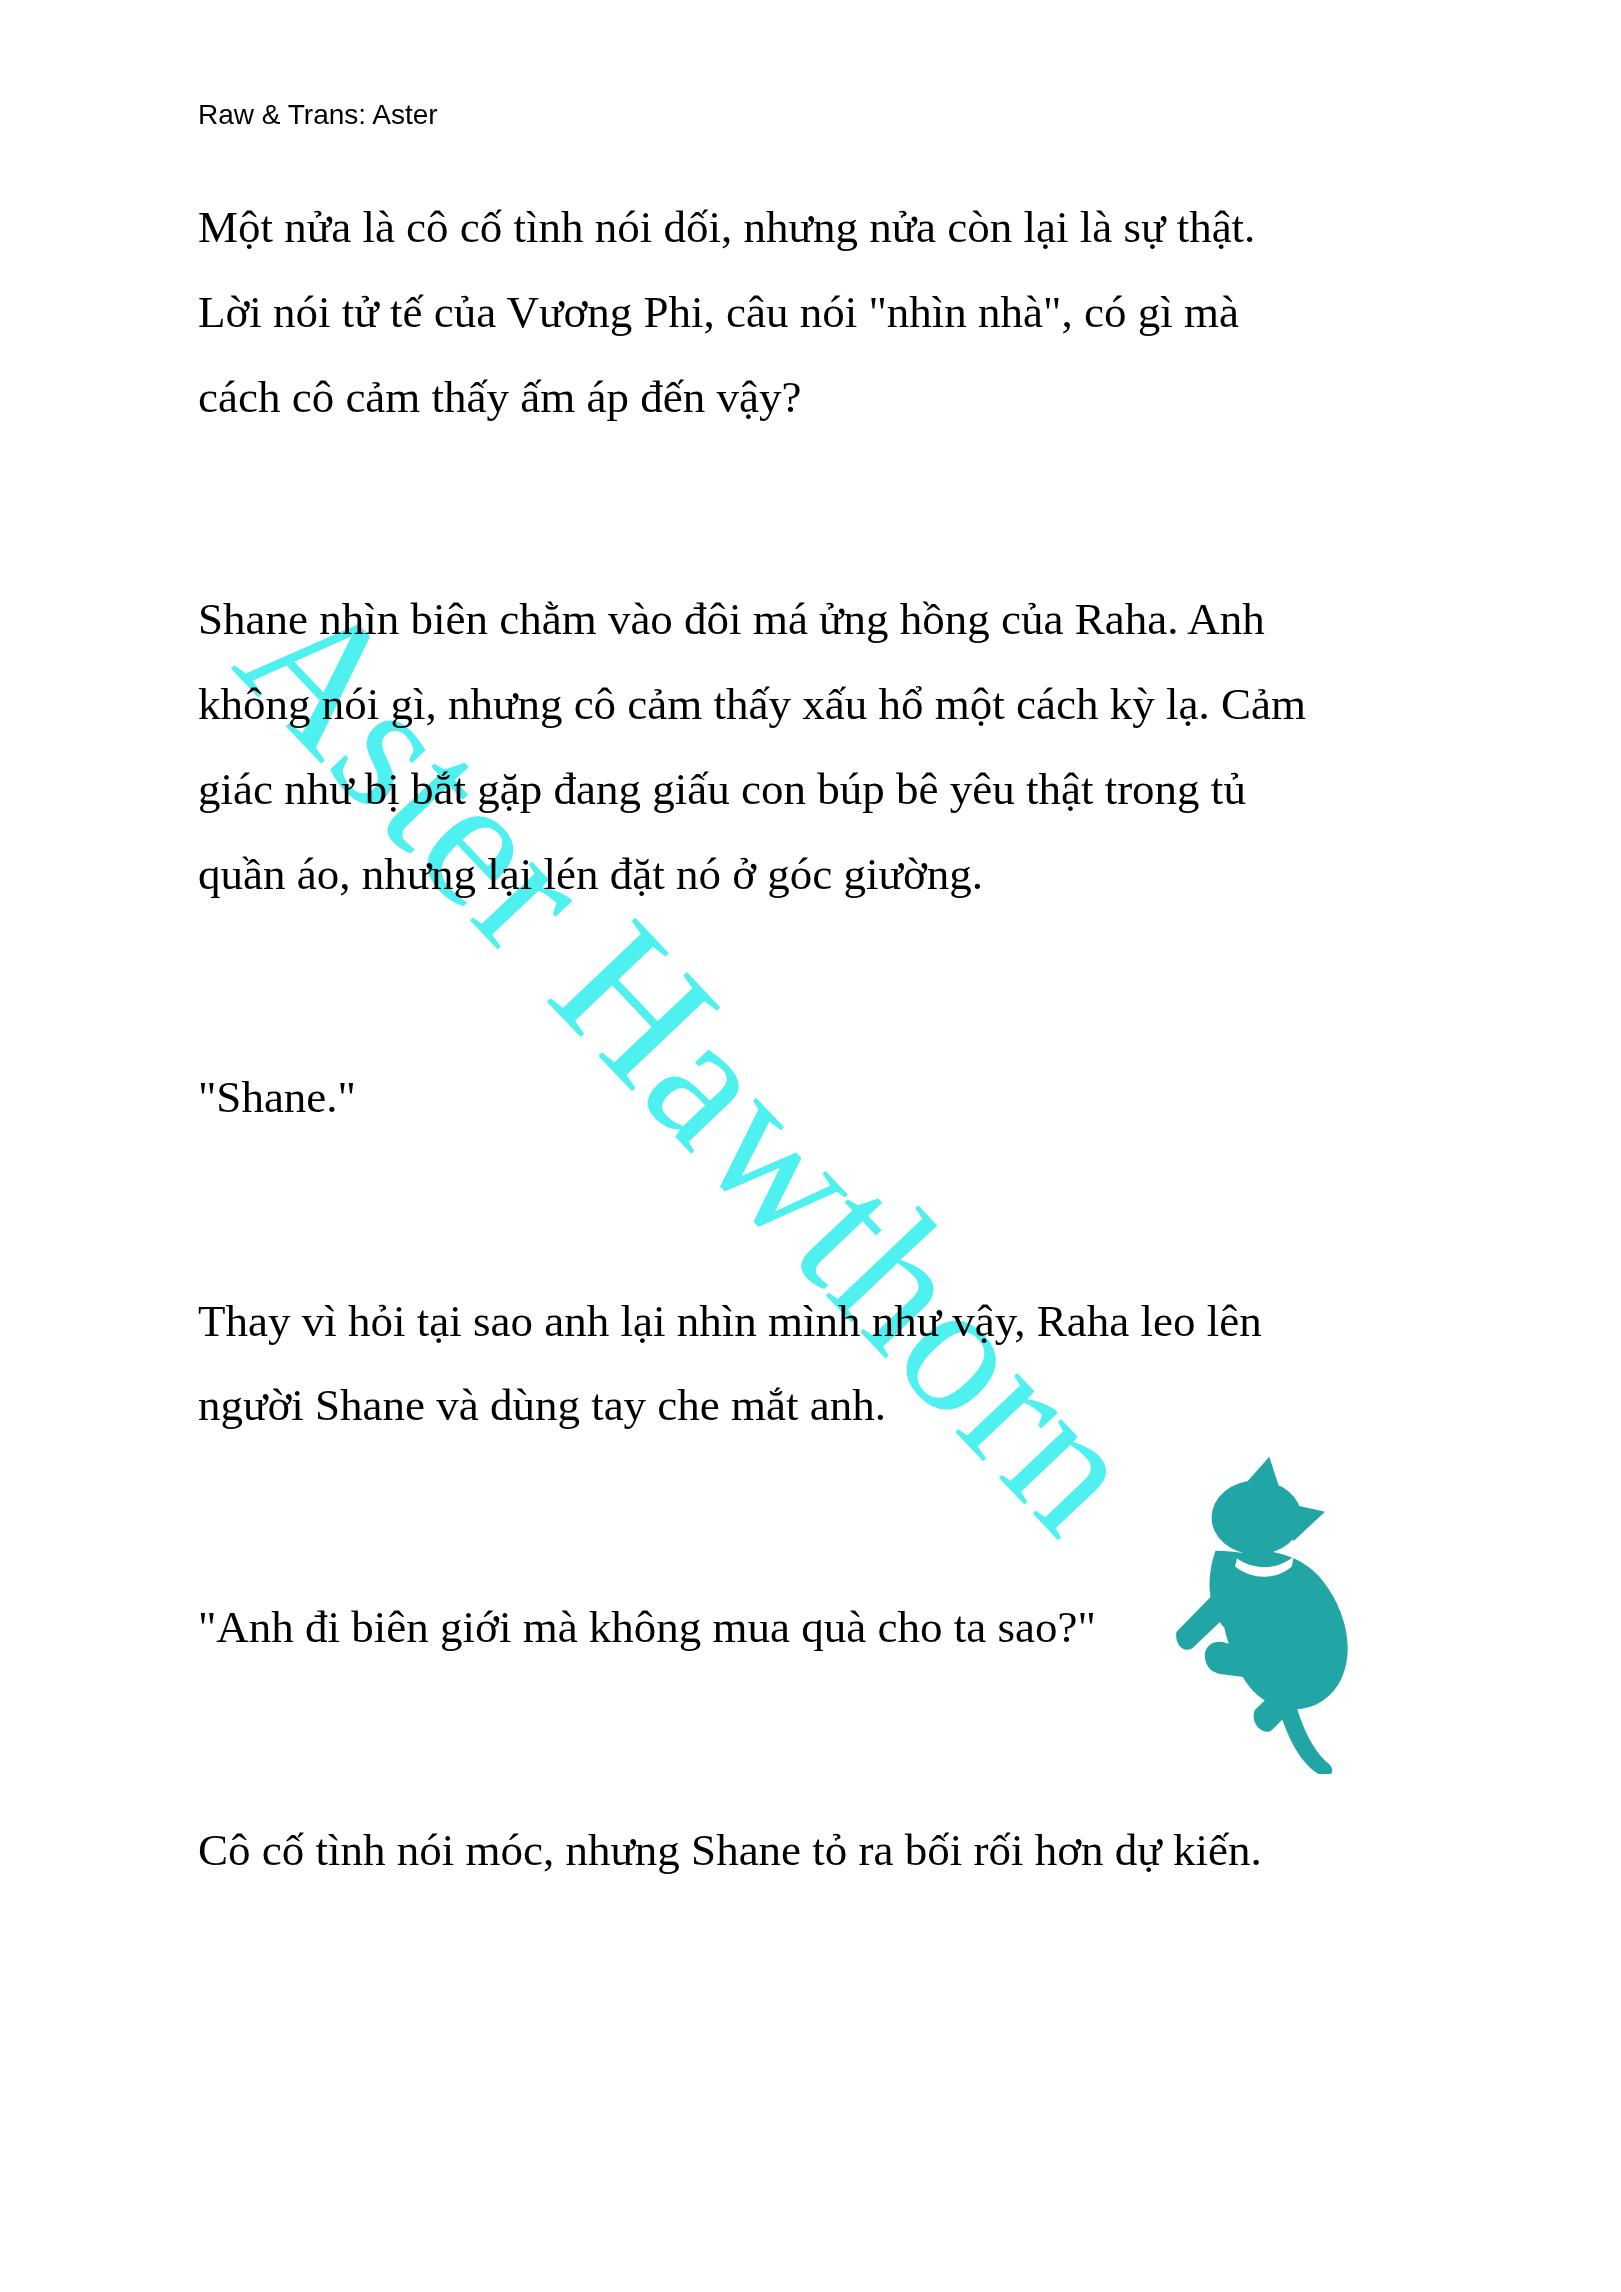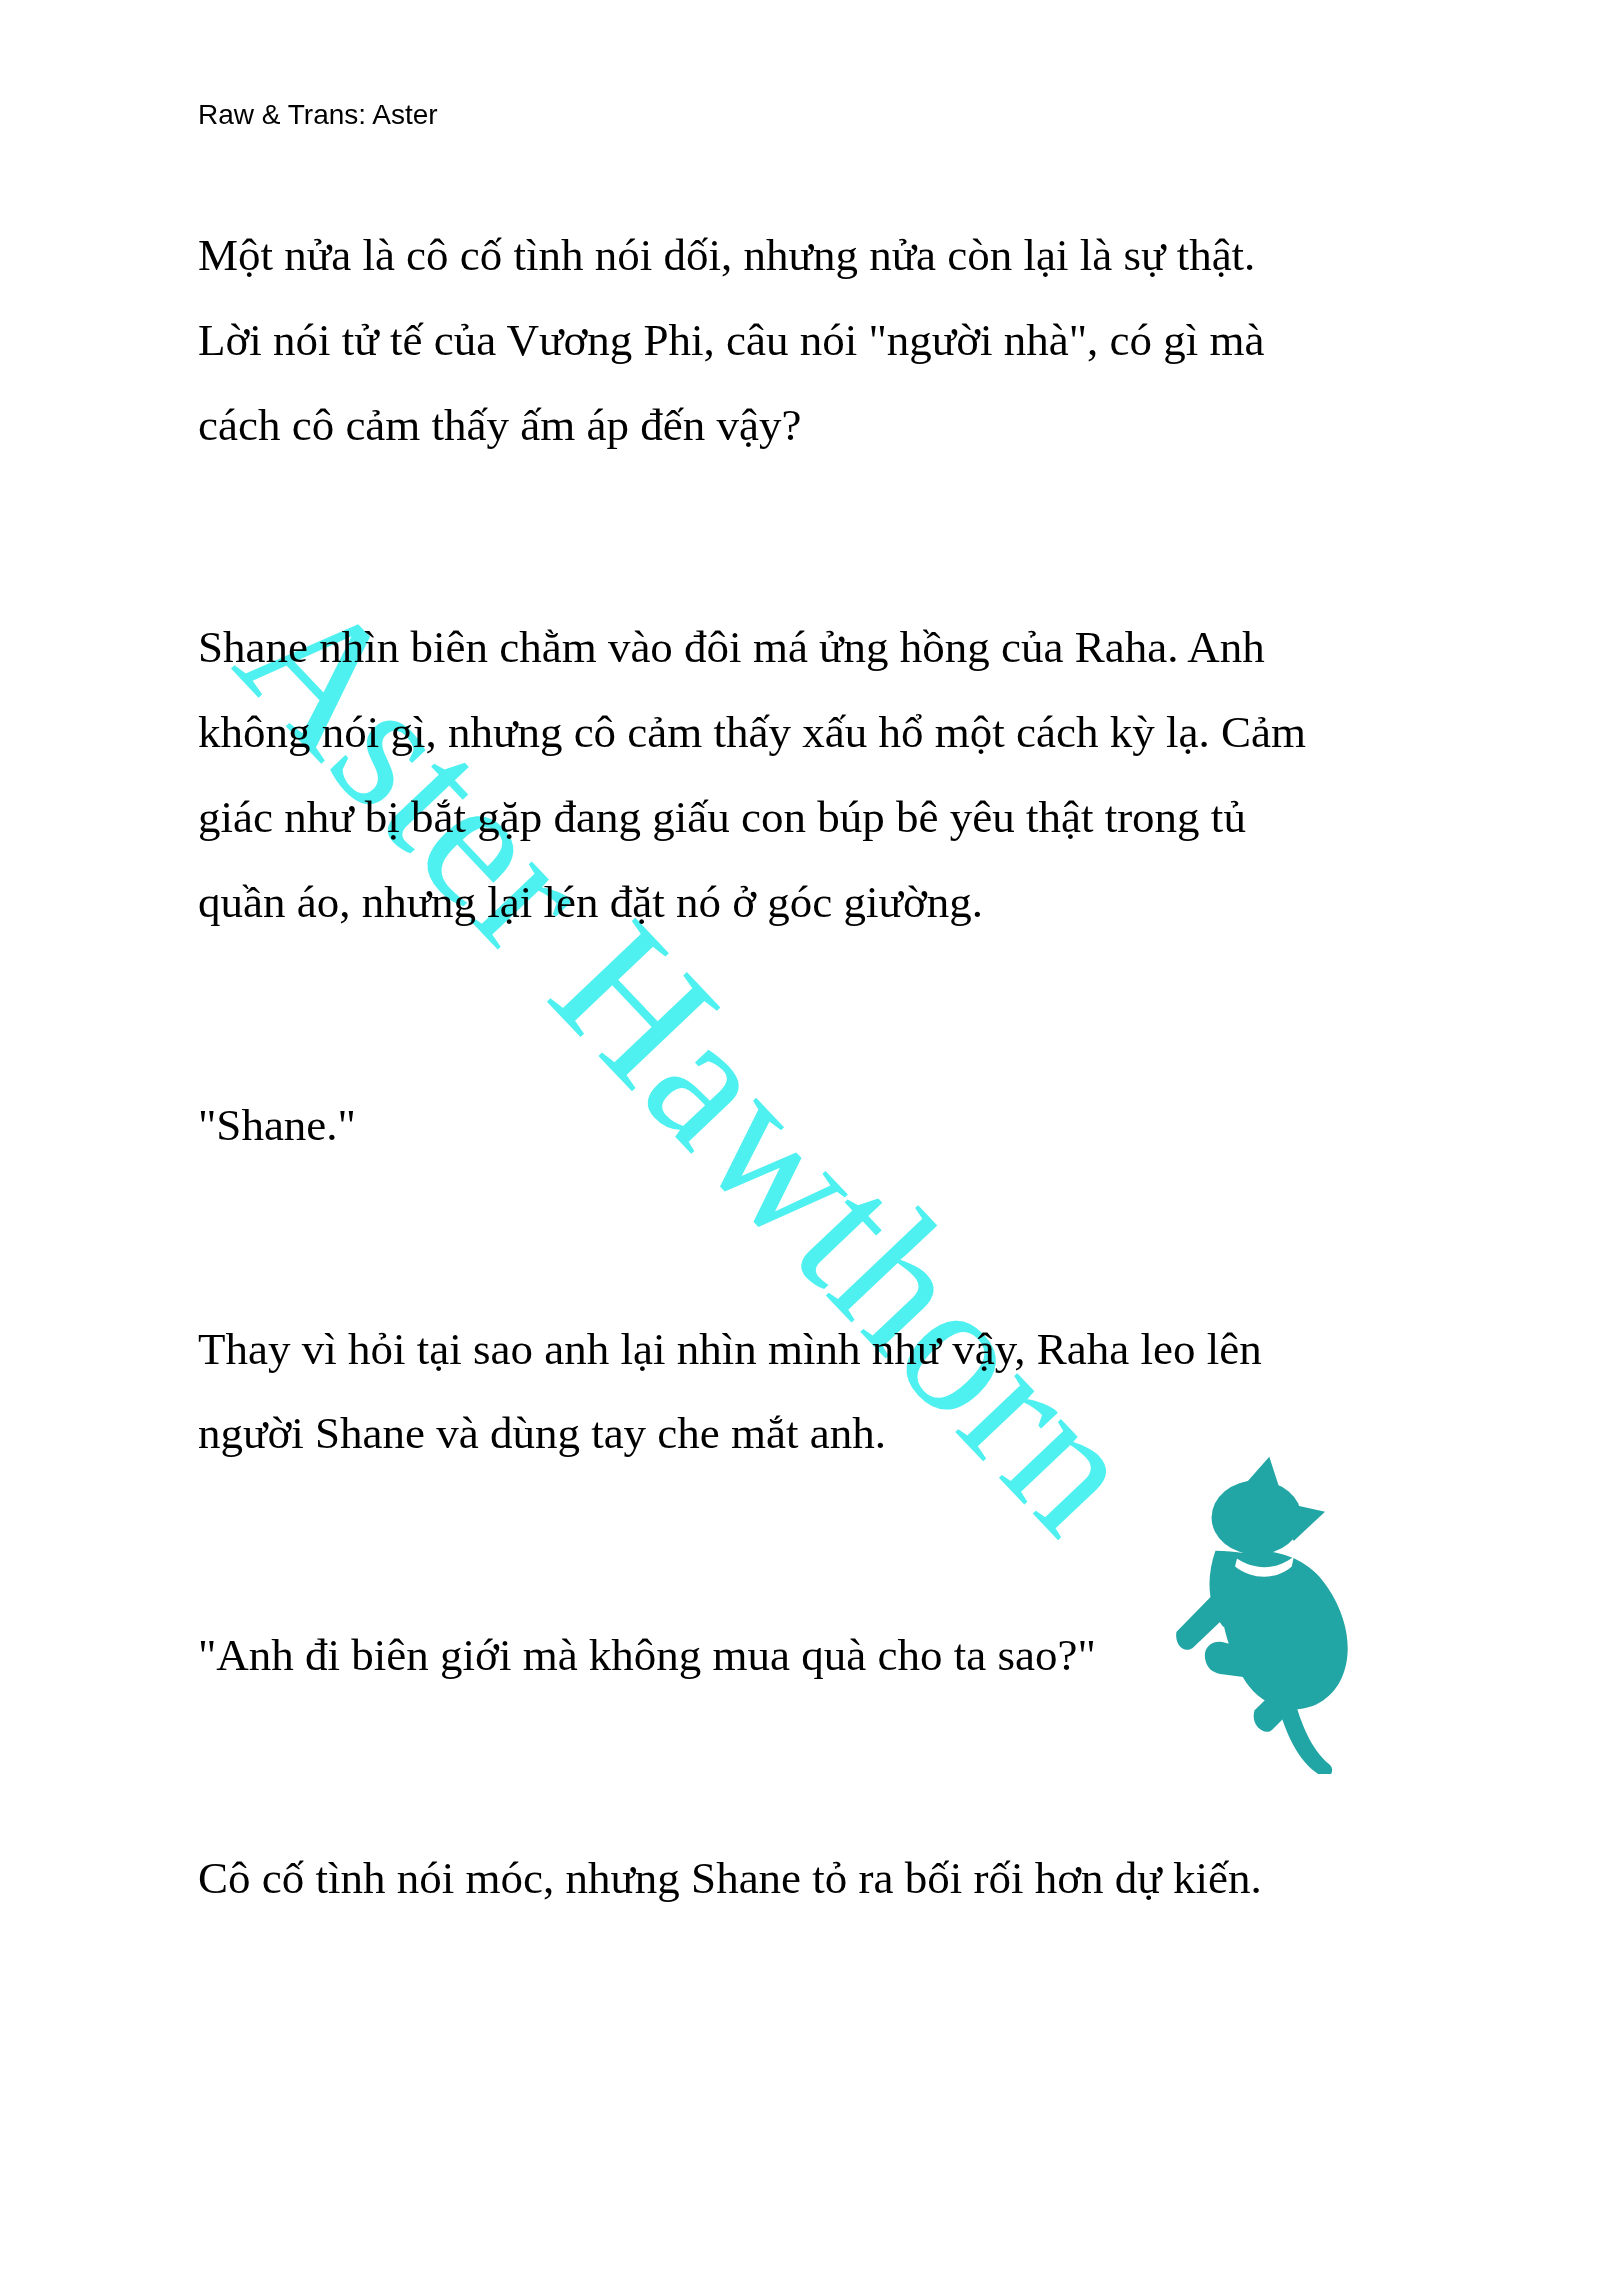--- a/index.html
+++ b/index.html
@@ -32,21 +32,20 @@
     }
     .line {
       position: absolute;
       left: 198px;
       font-family: "Liberation Serif", serif;
       font-size: 45px;
       line-height: 45px;
       color: #000000;
       white-space: nowrap;
       z-index: 2;
-      margin-top: 28px;
     }
     .watermark {
       position: absolute;
       left: 208px;
       top: 502px;
       transform-origin: 0 100%;
       transform: rotate(46.5deg);
       font-family: "Liberation Serif", serif;
       font-size: 186px;
       line-height: 186px;
@@ -65,21 +64,21 @@
   </style>
 </head>
 <body>
 
 <div class="page">
 
   <div class="header">Raw &amp; Trans: Aster</div>
 
   <div>
     <div class="line" style="top:205px;">Một nửa là cô cố tình nói dối, nhưng nửa còn lại là sự thật.</div>
-    <div class="line" style="top:290px;">Lời nói tử tế của Vương Phi, câu nói "người nhà", có gì mà</div>
+    <div class="line" style="top:290px;">Lời nói tử tế của Vương Phi, câu nói "nhìn nhà", có gì mà</div>
     <div class="line" style="top:375px;">cách cô cảm thấy ấm áp đến vậy?</div>
   </div>
 
   <div>
     <div class="line" style="top:597px;">Shane nhìn biên chằm vào đôi má ửng hồng của Raha. Anh</div>
     <div class="line" style="top:682px;">không nói gì, nhưng cô cảm thấy xấu hổ một cách kỳ lạ. Cảm</div>
     <div class="line" style="top:767px;">giác như bị bắt gặp đang giấu con búp bê yêu thật trong tủ</div>
     <div class="line" style="top:852px;">quần áo, nhưng lại lén đặt nó ở góc giường.</div>
   </div>
 

